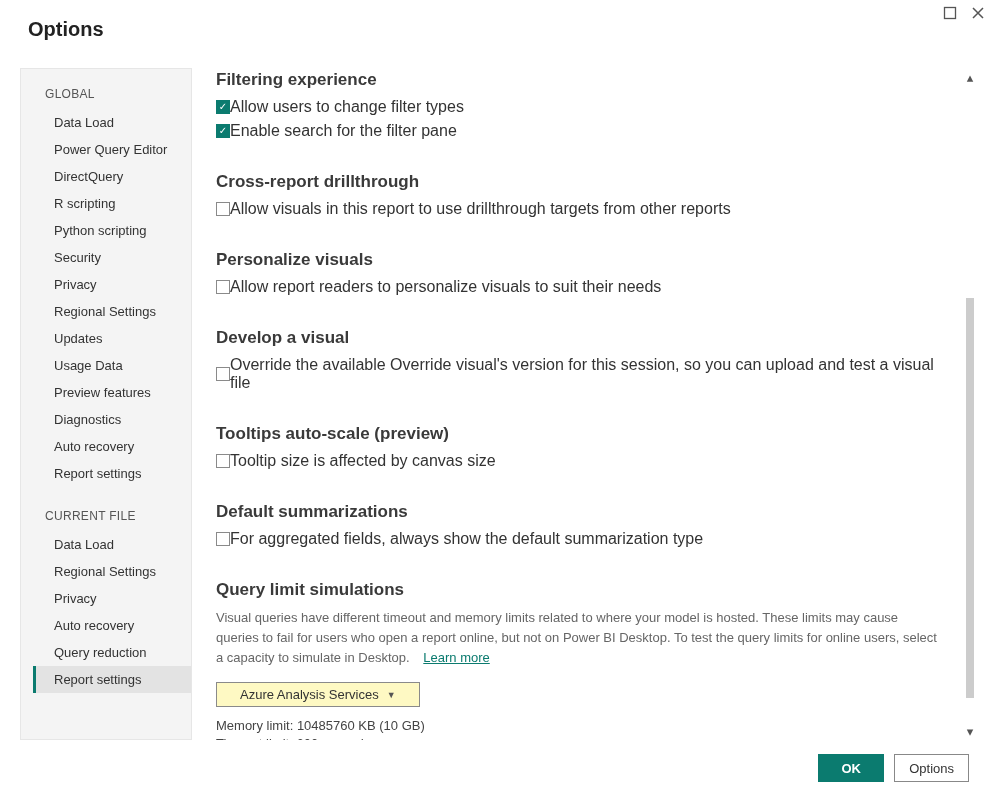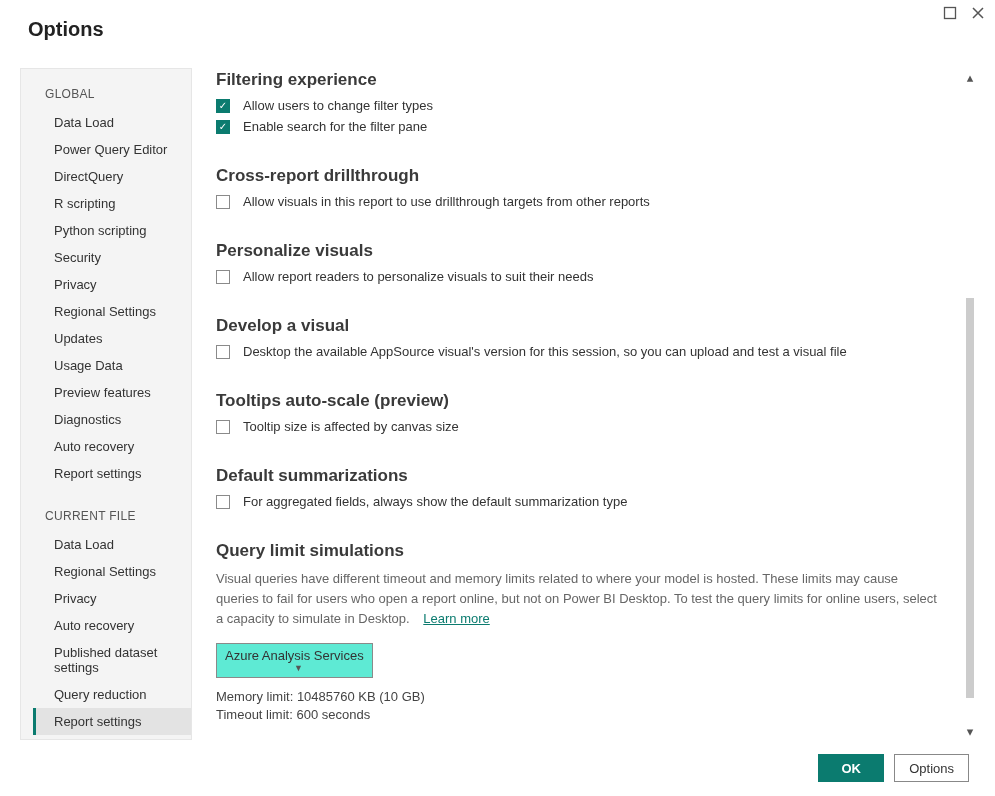--- a/index.html
+++ b/index.html
@@ -100,23 +100,23 @@
   .section-heading {
     font-size: 17px;
     color: #3a3a3a;
     font-weight: 550;
     margin: 8px 0 8px 0;
   }
   .section-heading.first { margin-top: 0; }
   .checkbox-row {
     display: flex;
     align-items: center;
-    gap: 13px;
+    gap: 0;
     margin: 4px 0 6px 0;
-    font-size: 13px;
+    font-size: 16px;
     color: #333;
   }
   .chk {
     width: 14px; height: 14px;
     border: 1px solid #8a8a8a;
     display: inline-flex;
     align-items: center; justify-content: center;
     font-size: 11px;
     color: #fff;
     background: #fff;
@@ -143,26 +143,25 @@
     text-decoration: underline;
     font-size: 13px;
     cursor: pointer;
     margin-left: 10px;
     text-align: center;
   }
   .dropdown {
     display: inline-flex;
     align-items: center;
     border: 1px solid #8a8a8a;
-    background: #5eead4;
-    padding: 4px 8px;
+    background: #fef9c3;
+    padding: 4px 23px;
     font-size: 13px;
     margin: 8px 0 8px 0;
     cursor: pointer;
-    flex-direction: column;
   }
   .dropdown .caret {
     margin-left: 8px;
     font-size: 9px;
     color: #555;
   }
   .limit-line {
     font-size: 13px;
     color: #444;
     margin: 3px 0;
@@ -229,21 +228,20 @@
           <div class="sidebar-item">Auto recovery</div>
           <div class="sidebar-item">Report settings</div>
         </div>
       <div style="height:14px"></div>
       <div class="sidebar-section-header">CURRENT FILE</div>
       <div id="sidebar-current">
           <div class="sidebar-item">Data Load</div>
           <div class="sidebar-item">Regional Settings</div>
           <div class="sidebar-item">Privacy</div>
           <div class="sidebar-item">Auto recovery</div>
-          <div class="sidebar-item">Published dataset settings</div>
           <div class="sidebar-item">Query reduction</div>
           <div class="sidebar-item selected">Report settings</div>
         </div>
     </div>
 
     <div class="content-wrap">
       <div class="content">
 
         <div class="section-heading first">Filtering experience</div>
         <div class="checkbox-row">
@@ -266,21 +264,21 @@
         <div class="section-heading">Personalize visuals</div>
         <div class="checkbox-row">
           <span class="chk"></span>
           <span>Allow report readers to personalize visuals to suit their needs</span>
         </div>
 
         <div class="section-gap"></div>
         <div class="section-heading">Develop a visual</div>
         <div class="checkbox-row">
           <span class="chk"></span>
-          <span>Desktop the available AppSource visual's version for this session, so you can upload and test a visual file</span>
+          <span>Override the available Override visual's version for this session, so you can upload and test a visual file</span>
         </div>
 
         <div class="section-gap"></div>
         <div class="section-heading">Tooltips auto-scale (preview)</div>
         <div class="checkbox-row">
           <span class="chk"></span>
           <span>Tooltip size is affected by canvas size</span>
         </div>
 
         <div class="section-gap"></div>

